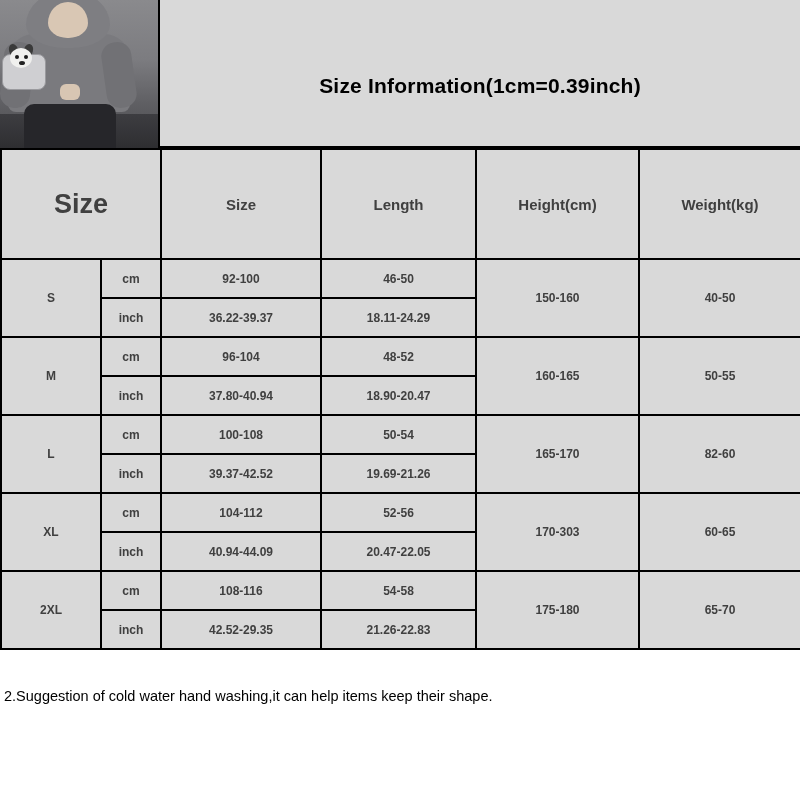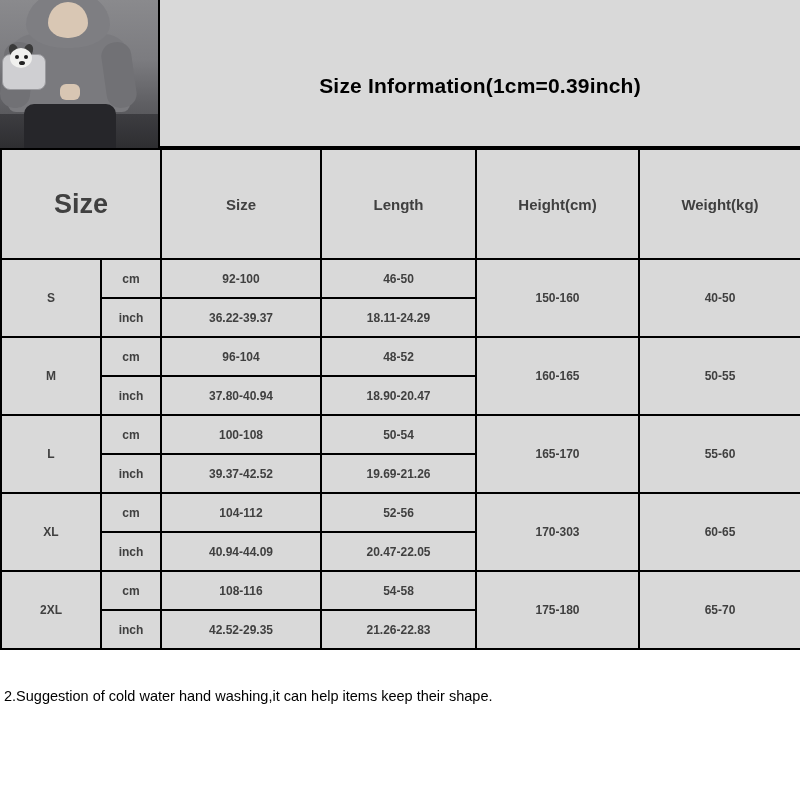--- a/index.html
+++ b/index.html
@@ -269,21 +269,21 @@
         <td class="cell-val">37.80-40.94</td>
         <td class="cell-val">18.90-20.47</td>
       </tr>
 
       <tr class="row-unit">
         <td class="cell-size" rowspan="2">L</td>
         <td class="cell-unit">cm</td>
         <td class="cell-val">100-108</td>
         <td class="cell-val">50-54</td>
         <td class="cell-hw" rowspan="2">165-170</td>
-        <td class="cell-hw" rowspan="2">55-60</td>
+        <td class="cell-hw" rowspan="2">82-60</td>
       </tr>
       <tr class="row-unit">
         <td class="cell-unit">inch</td>
         <td class="cell-val">39.37-42.52</td>
         <td class="cell-val">19.69-21.26</td>
       </tr>
 
       <tr class="row-unit">
         <td class="cell-size" rowspan="2">XL</td>
         <td class="cell-unit">cm</td>

